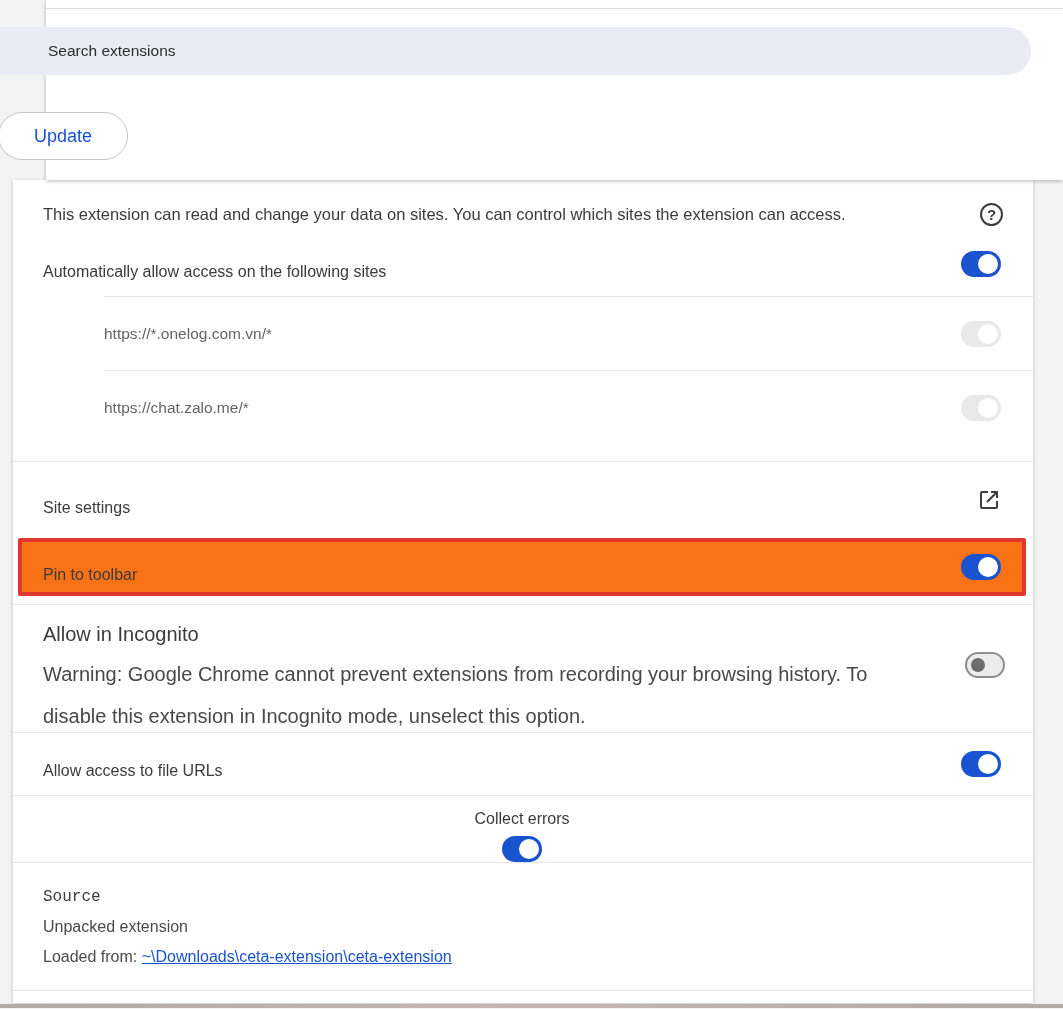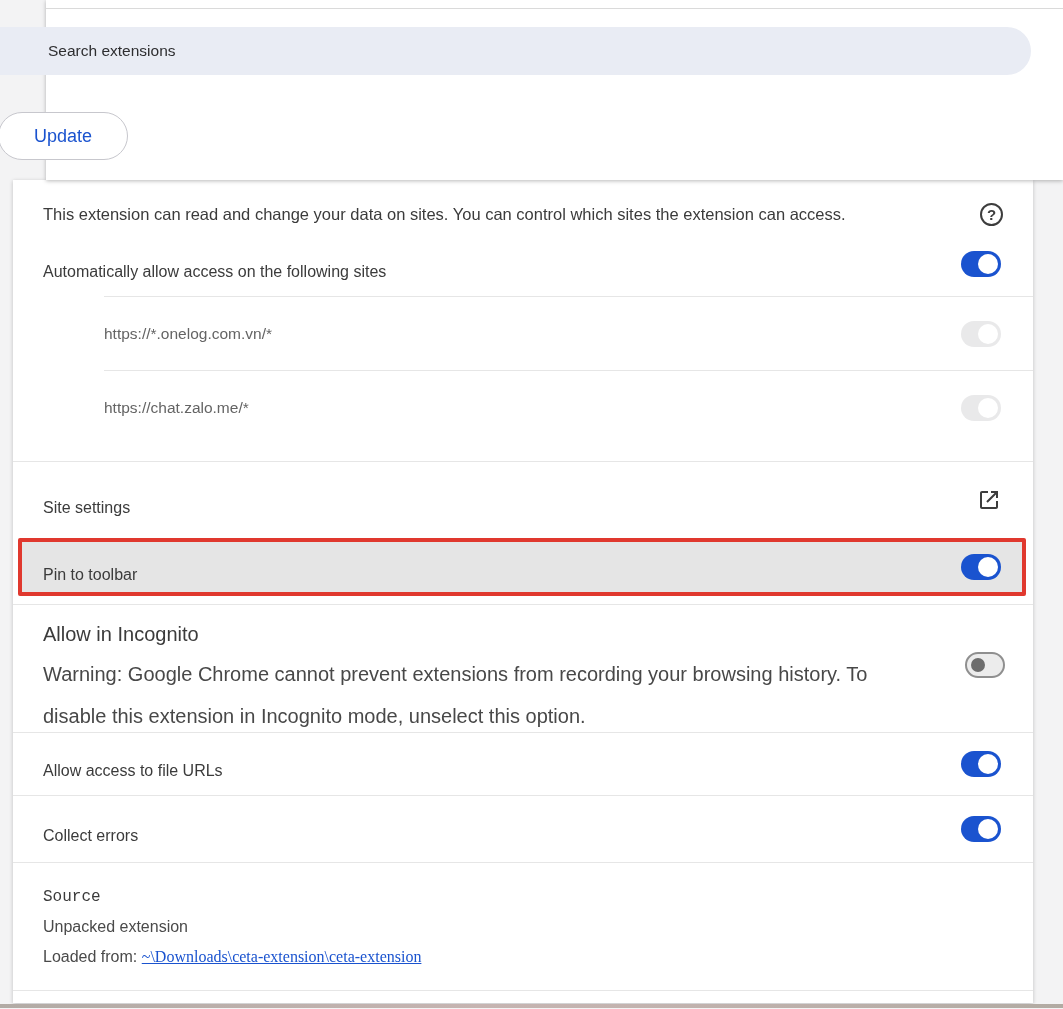--- a/index.html
+++ b/index.html
@@ -70,37 +70,37 @@
   .toggle.on-disabled { background:#e9e9ea; }
   .toggle.on-disabled::after { right:3px; top:3px; width:20px; height:20px; background:#fff; }
   .toggle.off { background:#ececec; border:2px solid #8f8f8f; }
   .toggle.off::after { left:4px; top:4px; width:14px; height:14px; background:#6d6d6d; }
 
   
   .pin-row {
     top:358px; left:5px; right:7px; height:58px;
     border:4px solid var(--highlight,#e0382e); border-radius:2px;
     display:flex; align-items:center; justify-content:space-between;
-    padding:0 21px; background:#e5e5e5;
+    padding:0 21px; background:#f97316;
   }
 
   .incog-row { top:424px; left:30px; right:30px; height:128px; }
   .incog-title { position:absolute; top:19px; left:0; font-size:20px; color:#3b3b3b; }
   .incog-warning {
     position:absolute; top:49px; left:0; width:878px;
     font-size:20px; color:#484848; line-height:42px;
   }
   .incog-toggle { position:absolute; right:-2px; top:48px; }
 
   .ext-icon { width:24px; height:24px; flex:0 0 auto; cursor:pointer; }
 
   .source-block { top:682px; left:30px; right:30px; }
   .source-line { font-size:16px; line-height:30px; color:#4a4a4a; }
   .source-heading { color:#3b3b3b;font-family:Liberation Mono, monospace; }
-  .source-link { color:var(--accent,#1a53cf); text-decoration:underline; cursor:pointer;font-family:Liberation Serif, serif; }
+  .source-link { color:var(--accent,#1a53cf); text-decoration:underline; cursor:pointer; }
 
   
   .bottom-strip {
     position:absolute; left:0; right:0; top:1004px; height:4px; z-index:2;
     background:linear-gradient(to right,#b2aba5,#c6b4b1 45%,#c3b3af 60%,#b2aba3);
   }
 </style>
 </head>
 <body>
 
@@ -160,21 +160,21 @@
 
   <div class="divider" style="top:552px;left:0;"></div>
 
   <div class="abs row-flex" style="top:552px;left:30px;right:32px;height:63px;">
     <span class="row-label">Allow access to file URLs</span>
     <div class="toggle on"></div>
   </div>
 
   <div class="divider" style="top:615px;left:0;"></div>
 
-  <div class="abs row-flex" style="top:615px;left:30px;right:32px;height:67px;">
+  <div class="abs row-flex" style="top:615px;left:30px;right:32px;height:67px;flex-direction:column;">
     <span class="row-label">Collect errors</span>
     <div class="toggle on"></div>
   </div>
 
   <div class="divider" style="top:682px;left:0;"></div>
 
   <div class="abs source-block" style="padding-top:20px;">
     <div class="source-line source-heading">Source</div>
     <div class="source-line">Unpacked extension</div>
     <div class="source-line">

